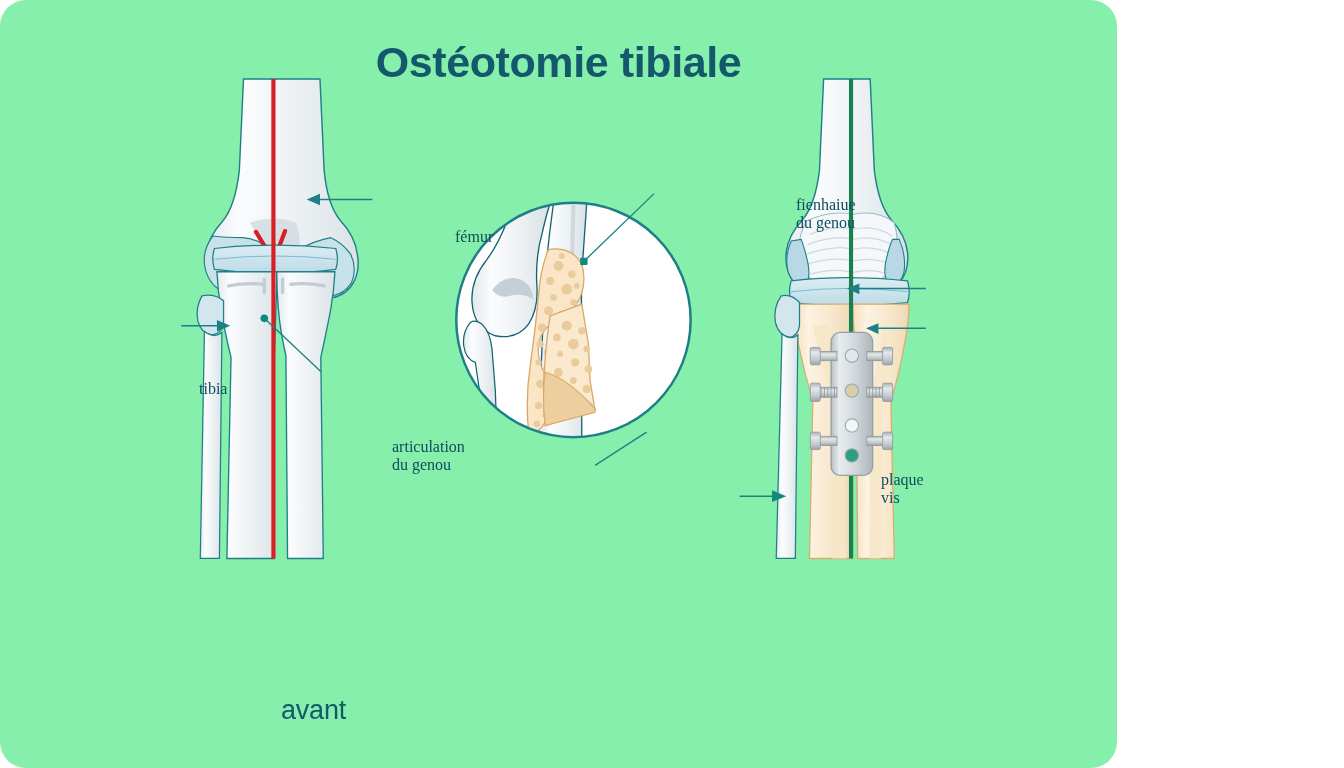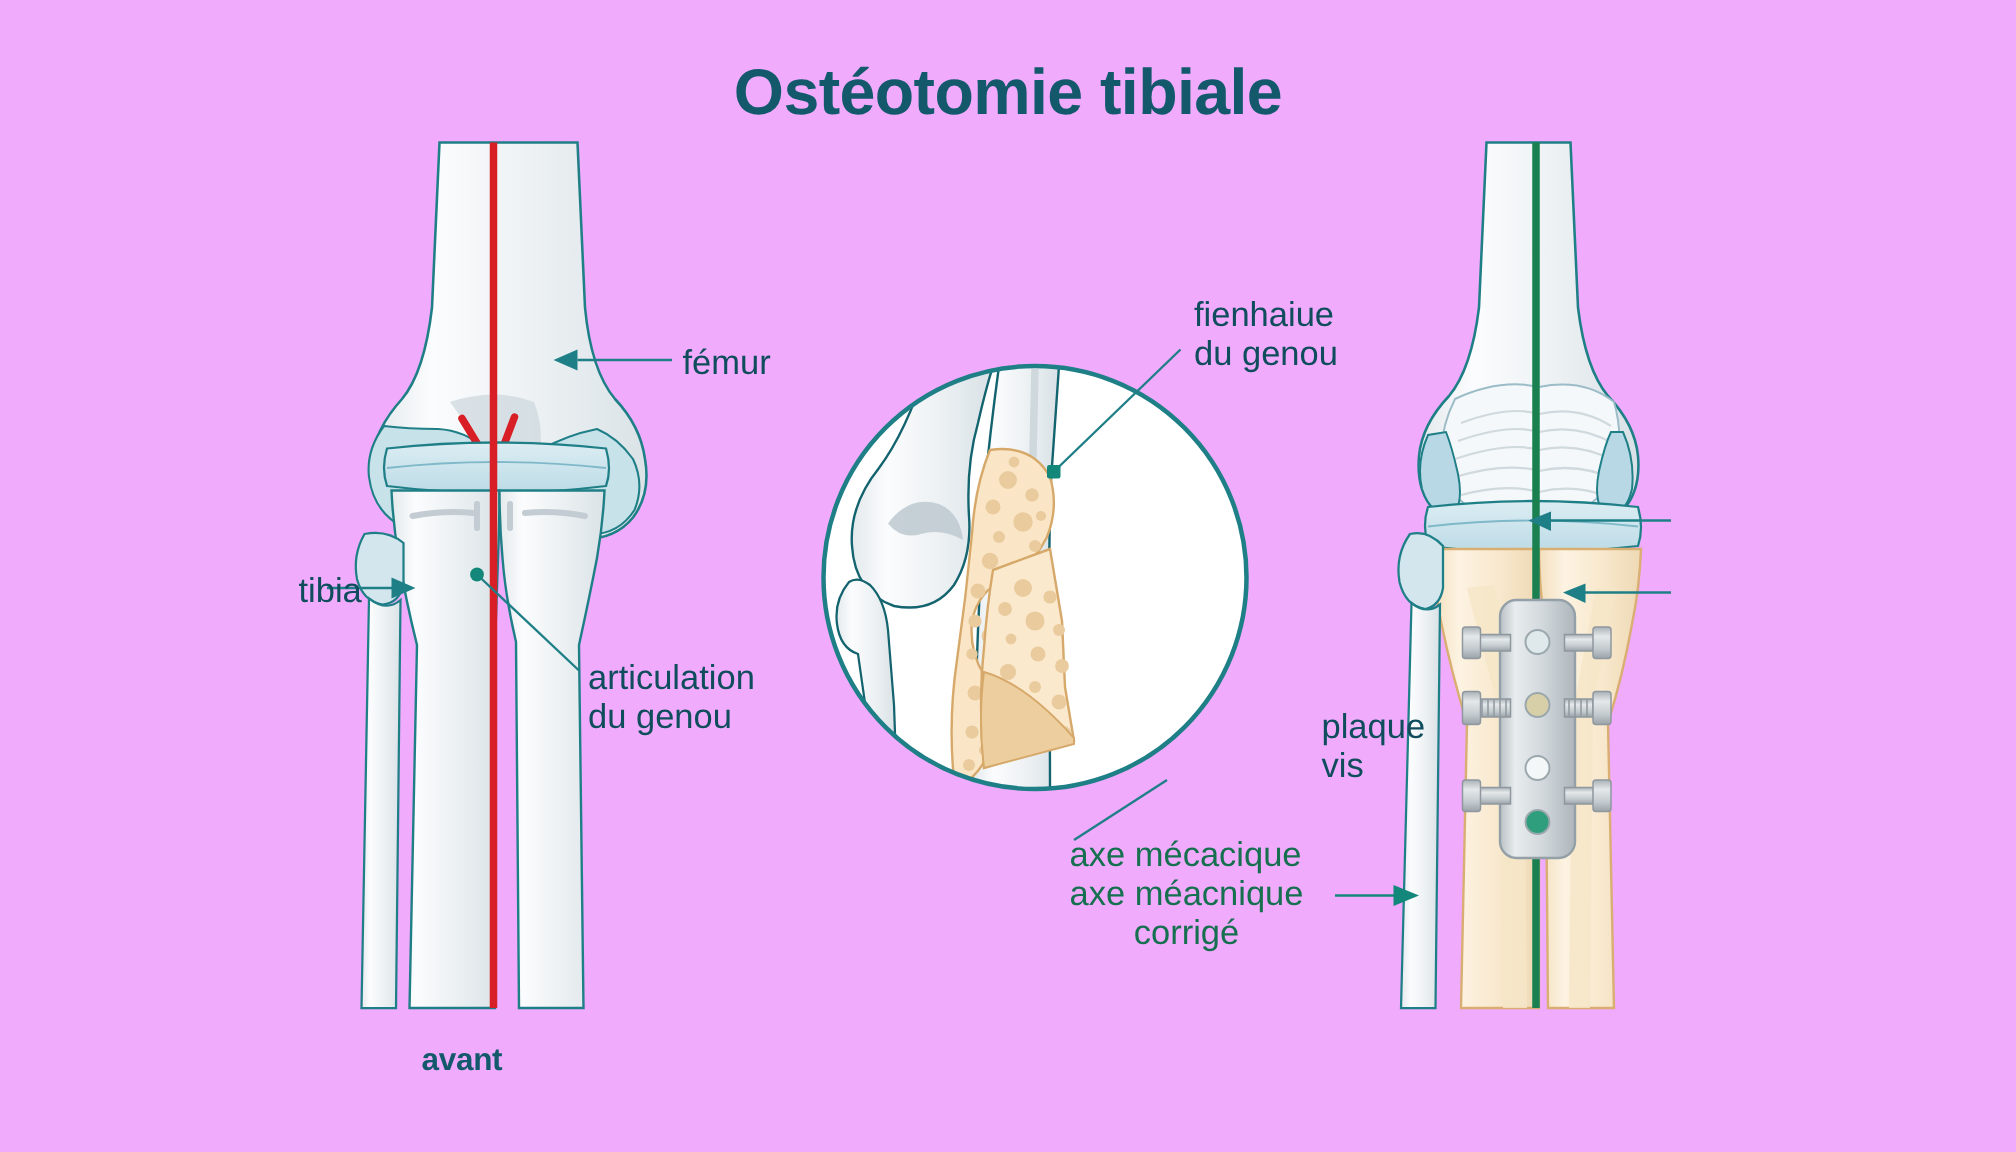--- a/index.html
+++ b/index.html
@@ -3,25 +3,26 @@
 <meta charset="utf-8">
 <title>Ostéotomie tibiale</title>
 <style>
   html, body {
     margin: 0;
     padding: 0;
     background: #ffffff;
   }
   #stage {
     position: relative;
-    width: 1344px;
+    width: 1117px;
     height: 768px;
-    background: #f0abfc;
+    background: #86efac;
     overflow: hidden;
     font-family: "Liberation Sans", sans-serif;
+    border-radius: 26px;
   }
   #artboard {
     position: absolute;
     inset: 0;
   }
   .txt {
     position: absolute;
     white-space: pre;
     line-height: 1.14;
   }
@@ -29,31 +30,32 @@
     left: 0;
     right: 0;
     top: 38px;
     text-align: center;
     font-size: 43px;
     font-weight: bold;
     color: #13596b;
     letter-spacing: -0.4px;
   }
   .caption {
-    font-size: 21px;
-    font-weight: bold;
+    font-size: 27px;
+    font-weight: normal;
     color: #13596b;
     letter-spacing: -0.2px;
   }
   #caption-before { left: 281px; top: 695px; }
   #caption-after  { left: 881px; top: 695px; }
 
   .lbl {
-    font-size: 23px;
+    font-size: 16px;
     color: #0f4c5c;
+    font-family: Liberation Serif, serif;
   }
   .lbl.green { color: #16704f; }
 
   #lbl-femur        { left: 455px; top: 228px; }
   #lbl-tibia        { left: 159px; top: 380px; margin-left: 40px; }
   #lbl-articulation { left: 392px; top: 438px; }
   #lbl-fienhaiue    { left: 796px; top: 196px; }
   #lbl-osteotomie   { left: 1122px; top: 333px; }
   #lbl-plaque       { left: 869px; top: 471px; margin-left: 12px; }
   #lbl-axe          { left: 713px; top: 556px; text-align: left; }
@@ -324,18 +326,17 @@
 
   <div class="txt lbl" id="lbl-tibia">tibia</div>
 
   <div class="txt lbl" id="lbl-articulation"><span>articulation</span><br><span>du genou</span></div>
 
   <div class="txt lbl" id="lbl-fienhaiue"><span>fienhaiue</span><br><span>du genou</span></div>
 
 
   <div class="txt lbl" id="lbl-plaque"><span>plaque</span><br><span>vis</span></div>
 
-  <div class="txt lbl green" id="lbl-axe"><span>axe mécacique</span><br><span>axe méacnique</span><br><span style="display: inline-block; width: 100%; text-align: center;">corrigé</span></div>
 
   <div class="txt caption" id="caption-before">avant</div>
 
 
 </div>
 
 </body></html>

